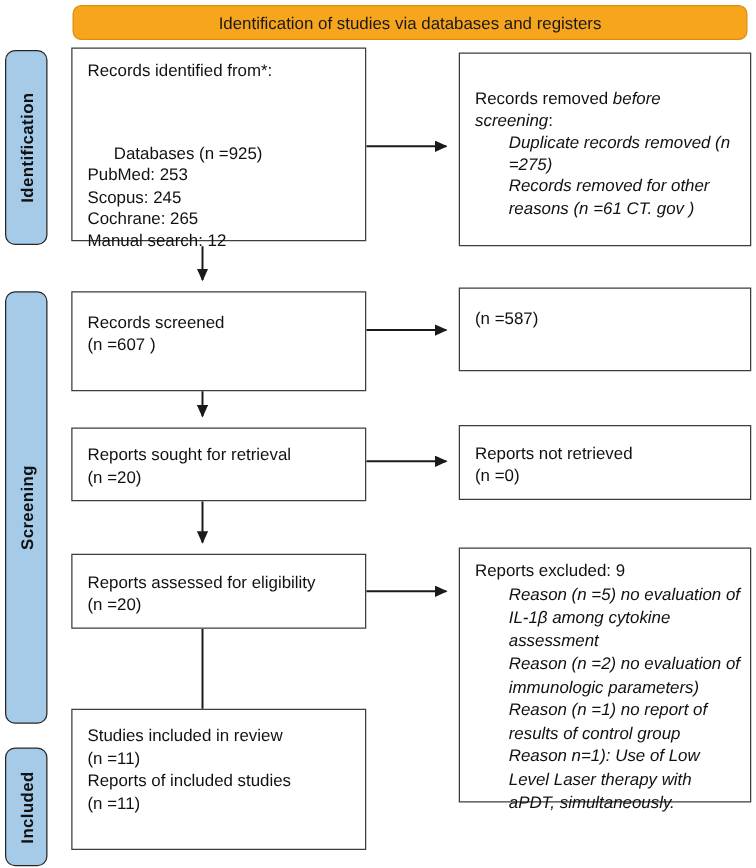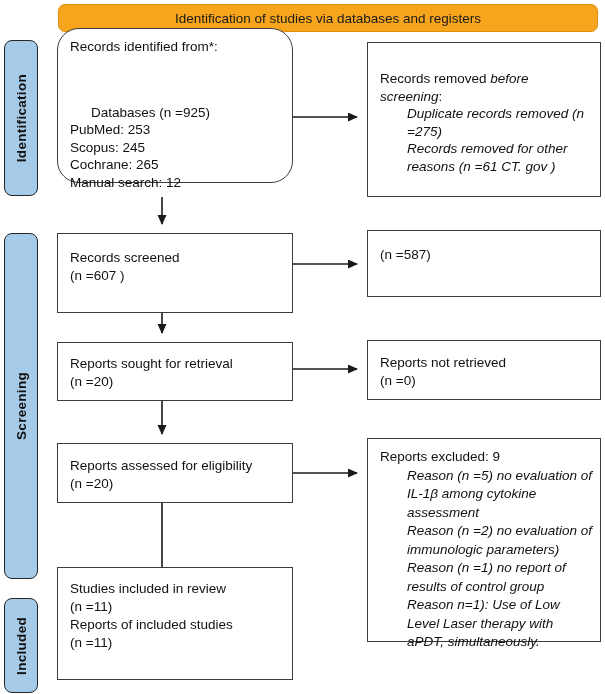--- a/index.html
+++ b/index.html
@@ -55,21 +55,21 @@
     box-sizing: border-box;
     padding: 9px 8px 6px 12px;
     font-size: 13.5px;
     line-height: 17.5px;
     color: #111;
   }
   .ln { white-space: normal; }
   .ind  { padding-left: 21px; margin-top: 48px; }   
   .hang { padding-left: 27px; font-style: italic; }   
 
-  #box-identified      { left: 57px;  top: 28px;  width: 236px; height: 155px; border-radius: 22px; }
+  #box-identified      { left: 57px;  top: 38px;  width: 236px; height: 155px; }
   #box-removed         { left: 367px; top: 42px;  width: 234px; height: 155px; padding-top: 27px; }
   #box-screened        { left: 57px;  top: 233px; width: 236px; height: 80px;  padding-top: 15px; }
   #box-excluded        { left: 367px; top: 230px; width: 234px; height: 67px;  padding-top: 15px; }
   #box-sought          { left: 57px;  top: 342px; width: 236px; height: 59px;  padding-top: 12px; }
   #box-notretrieved    { left: 367px; top: 340px; width: 234px; height: 60px;  padding-top: 13px; }
   #box-assessed        { left: 57px;  top: 443px; width: 236px; height: 60px;  padding-top: 13px; }
   #box-reportsexcluded { left: 367px; top: 438px; width: 234px; height: 204px; line-height: 18.5px; }
   #box-included        { left: 57px;  top: 567px; width: 236px; height: 113px;  padding-top: 12px; line-height: 18px; }
 
   

